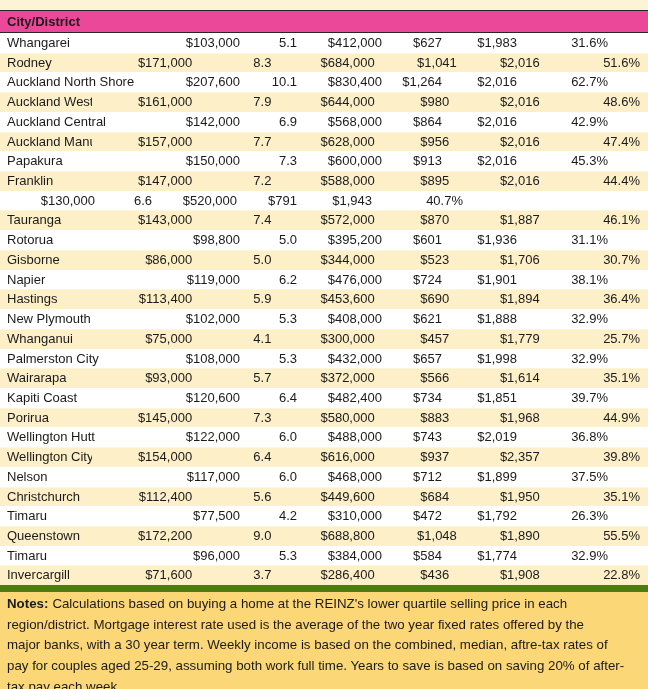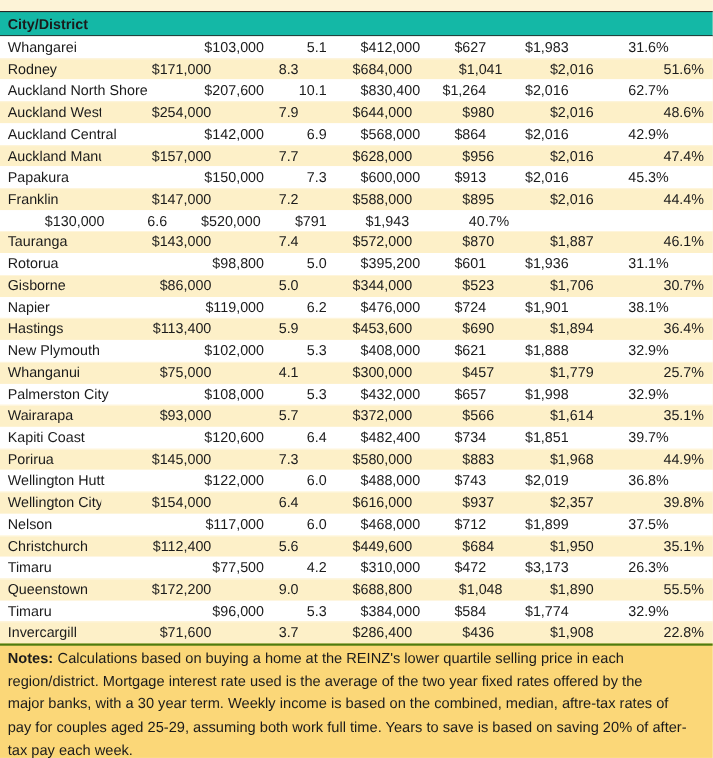--- a/index.html
+++ b/index.html
@@ -18,21 +18,21 @@
   .top-band {
     height: 10px;
     background: #FDF3D7;
   }
   .header-row {
     box-sizing: border-box;
     height: 23px;
     line-height: 21px;
     border-top: 1px solid #262626;
     border-bottom: 1px solid #262626;
-    background: #14b8a6;
+    background: #ec4899;
     font-size: 13px;
     font-weight: bold;
     padding-left: 7px;
     display: flex;
     align-items: center;
   }
   .tbody { width: 648px; }
   .row {
     display: flex;
     box-sizing: border-box;
@@ -50,21 +50,21 @@
   .c2 { width: 103px; }
   .c3 { width: 57px; }
   .c4 { width: 85px; }
   .c5 { width: 60px; }
   .c6 { width: 75px; }
   .c7 { width: 91px; }
   .notes {
     box-sizing: border-box;
     height: 103.6px;
     background: #FBD778;
-    border-top: 2px solid #4d7c0f;
+    border-top: 7px solid #4d7c0f;
     font-size: 13.3px;
     line-height: 20.6px;
     padding: 2px 10px 0 7px;
   }
   .notes-label { font-weight: bold; margin-right: 4px; }
   .notes-text  { white-space: pre-line; }
 </style>
 </head>
 <body>
 
@@ -98,21 +98,21 @@
         <div class="cell c-city">Auckland North Shore</div>
         <div class="cell c-num c2">$207,600</div>
         <div class="cell c-num c3">10.1</div>
         <div class="cell c-num c4">$830,400</div>
         <div class="cell c-num c5">$1,264</div>
         <div class="cell c-num c6">$2,016</div>
         <div class="cell c-num c7">62.7%</div>
       </div>
       <div class="row cream">
         <div class="cell c-city">Auckland West</div>
-        <div class="cell c-num c2">$254,000</div>
+        <div class="cell c-num c2">$161,000</div>
         <div class="cell c-num c3">7.9</div>
         <div class="cell c-num c4">$644,000</div>
         <div class="cell c-num c5">$980</div>
         <div class="cell c-num c6">$2,016</div>
         <div class="cell c-num c7">48.6%</div>
       </div>
       <div class="row gold">
         <div class="cell c-city">Auckland Central</div>
         <div class="cell c-num c2">$142,000</div>
         <div class="cell c-num c3">6.9</div>
@@ -290,21 +290,21 @@
         <div class="cell c-num c5">$684</div>
         <div class="cell c-num c6">$1,950</div>
         <div class="cell c-num c7">35.1%</div>
       </div>
       <div class="row gold">
         <div class="cell c-city">Timaru</div>
         <div class="cell c-num c2">$77,500</div>
         <div class="cell c-num c3">4.2</div>
         <div class="cell c-num c4">$310,000</div>
         <div class="cell c-num c5">$472</div>
-        <div class="cell c-num c6">$3,173</div>
+        <div class="cell c-num c6">$1,792</div>
         <div class="cell c-num c7">26.3%</div>
       </div>
       <div class="row cream">
         <div class="cell c-city">Queenstown</div>
         <div class="cell c-num c2">$172,200</div>
         <div class="cell c-num c3">9.0</div>
         <div class="cell c-num c4">$688,800</div>
         <div class="cell c-num c5">$1,048</div>
         <div class="cell c-num c6">$1,890</div>
         <div class="cell c-num c7">55.5%</div>

